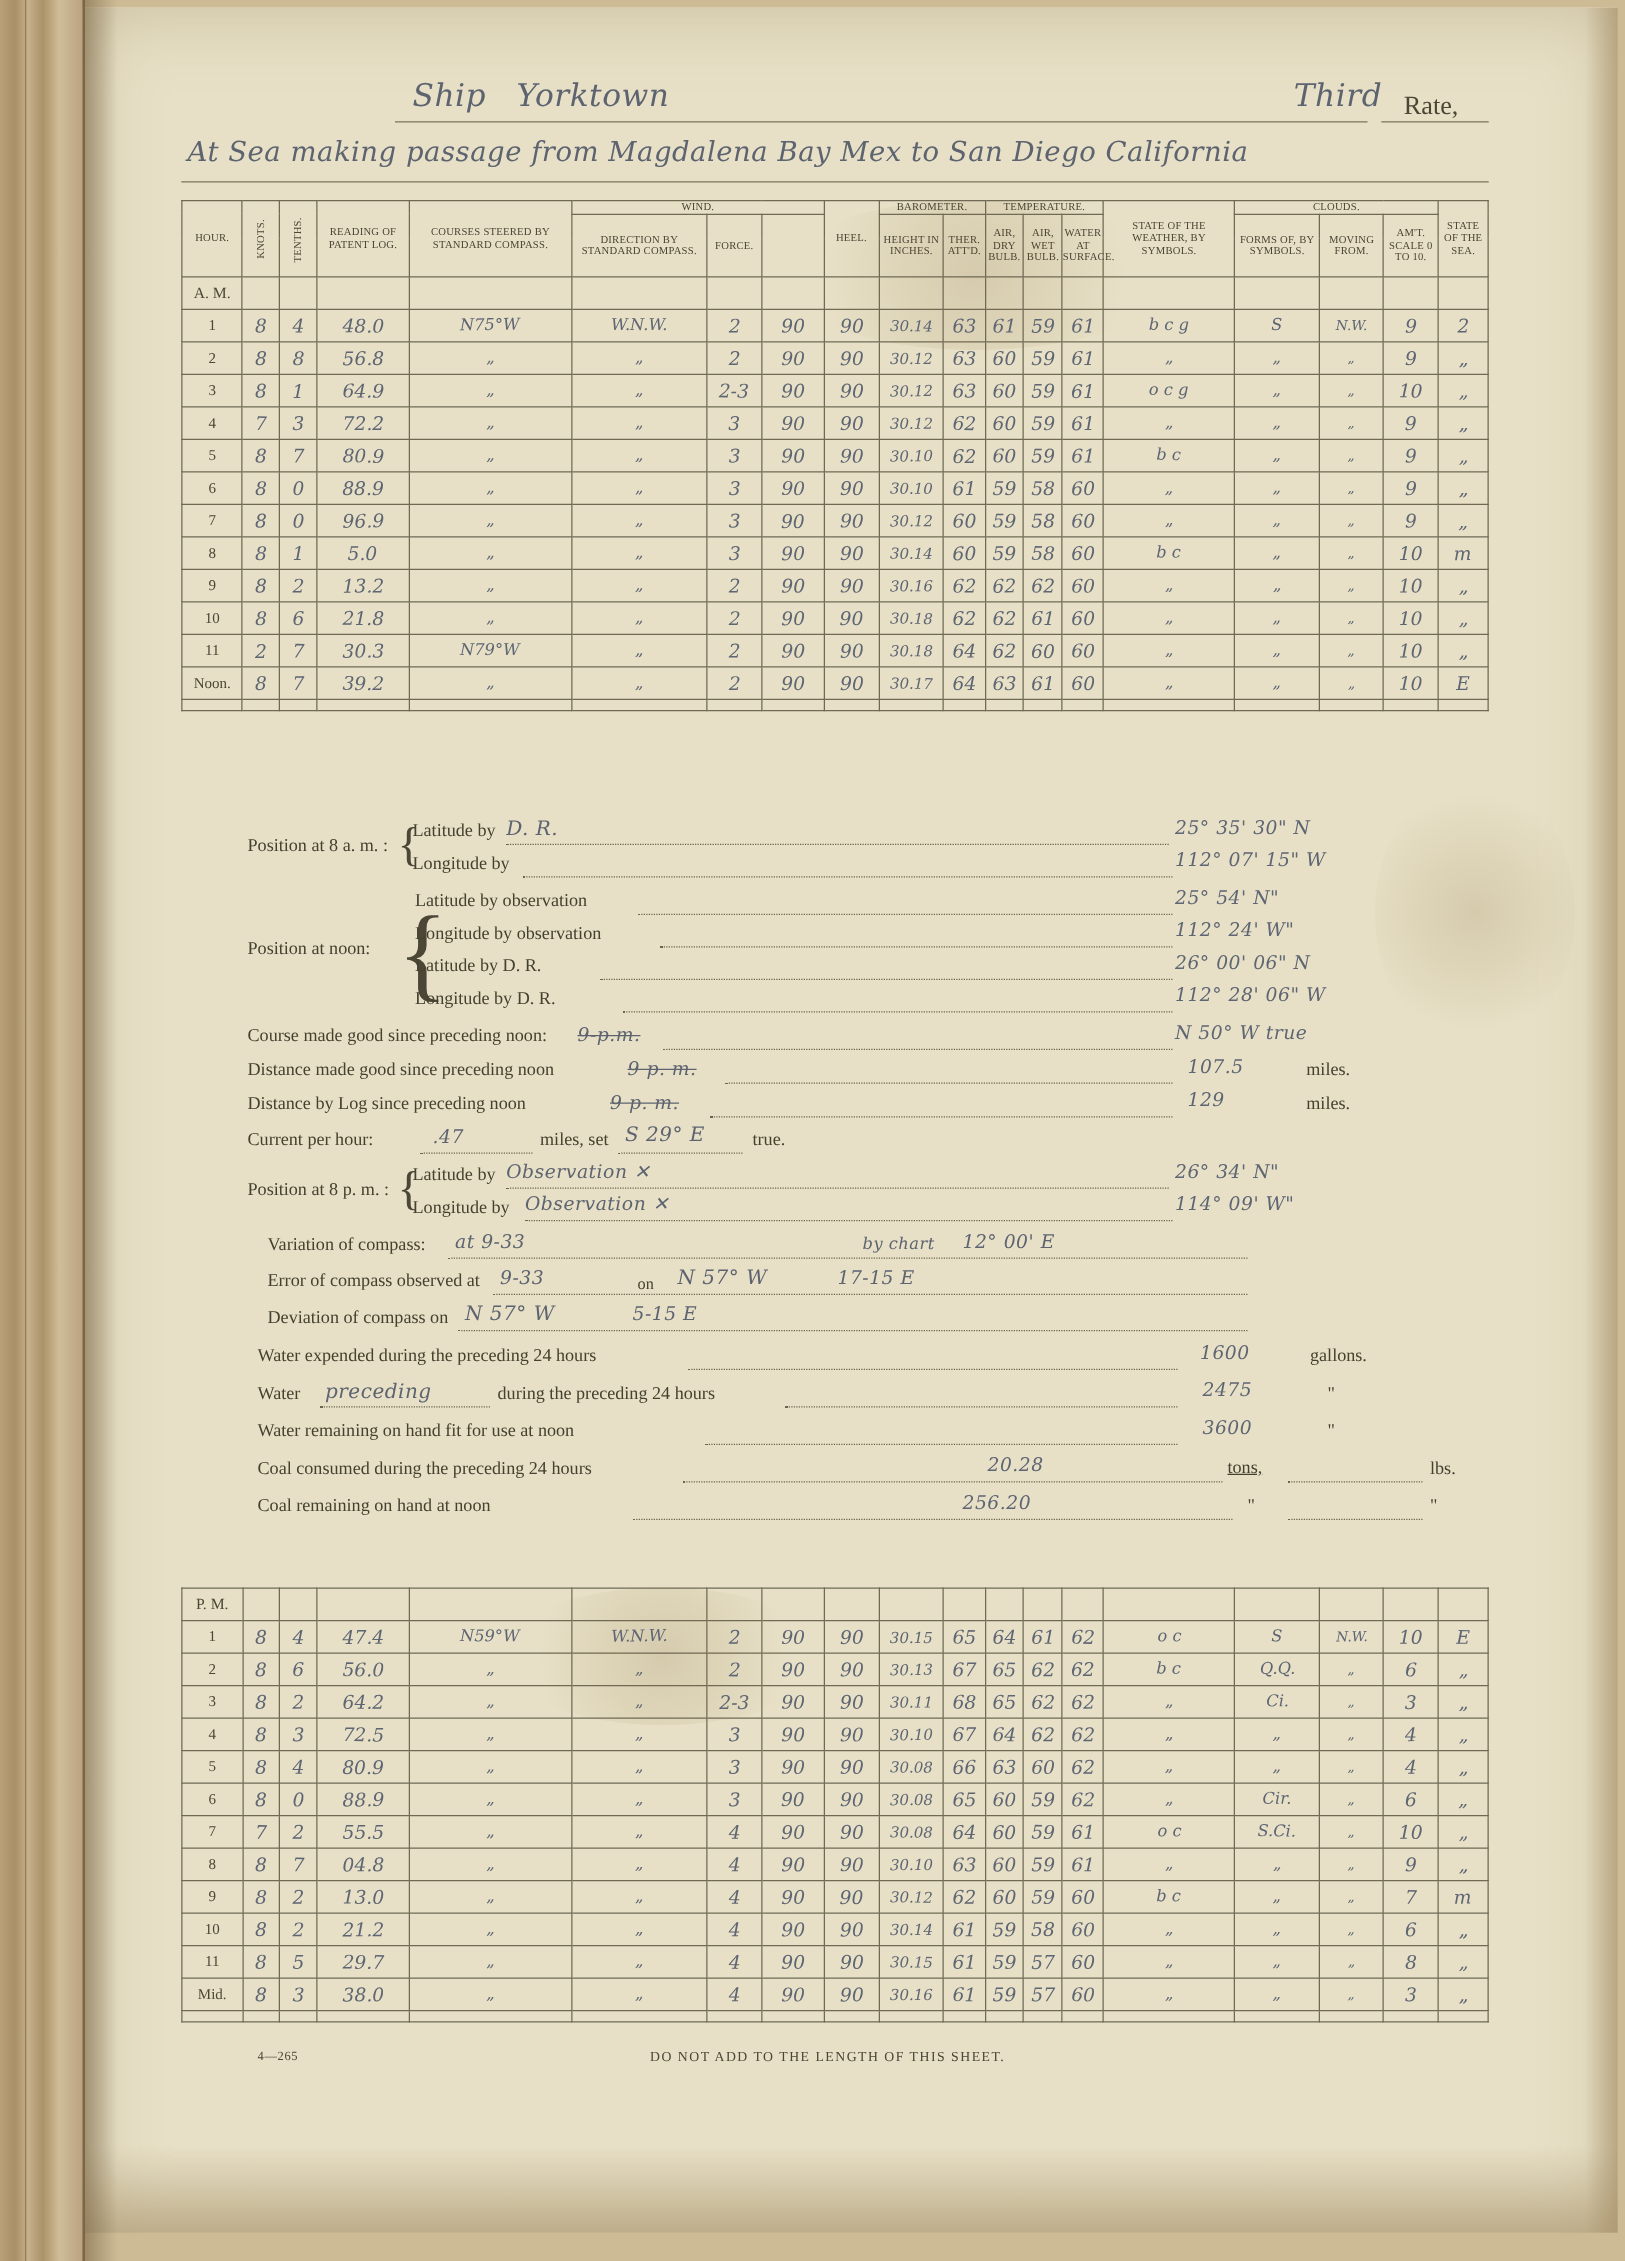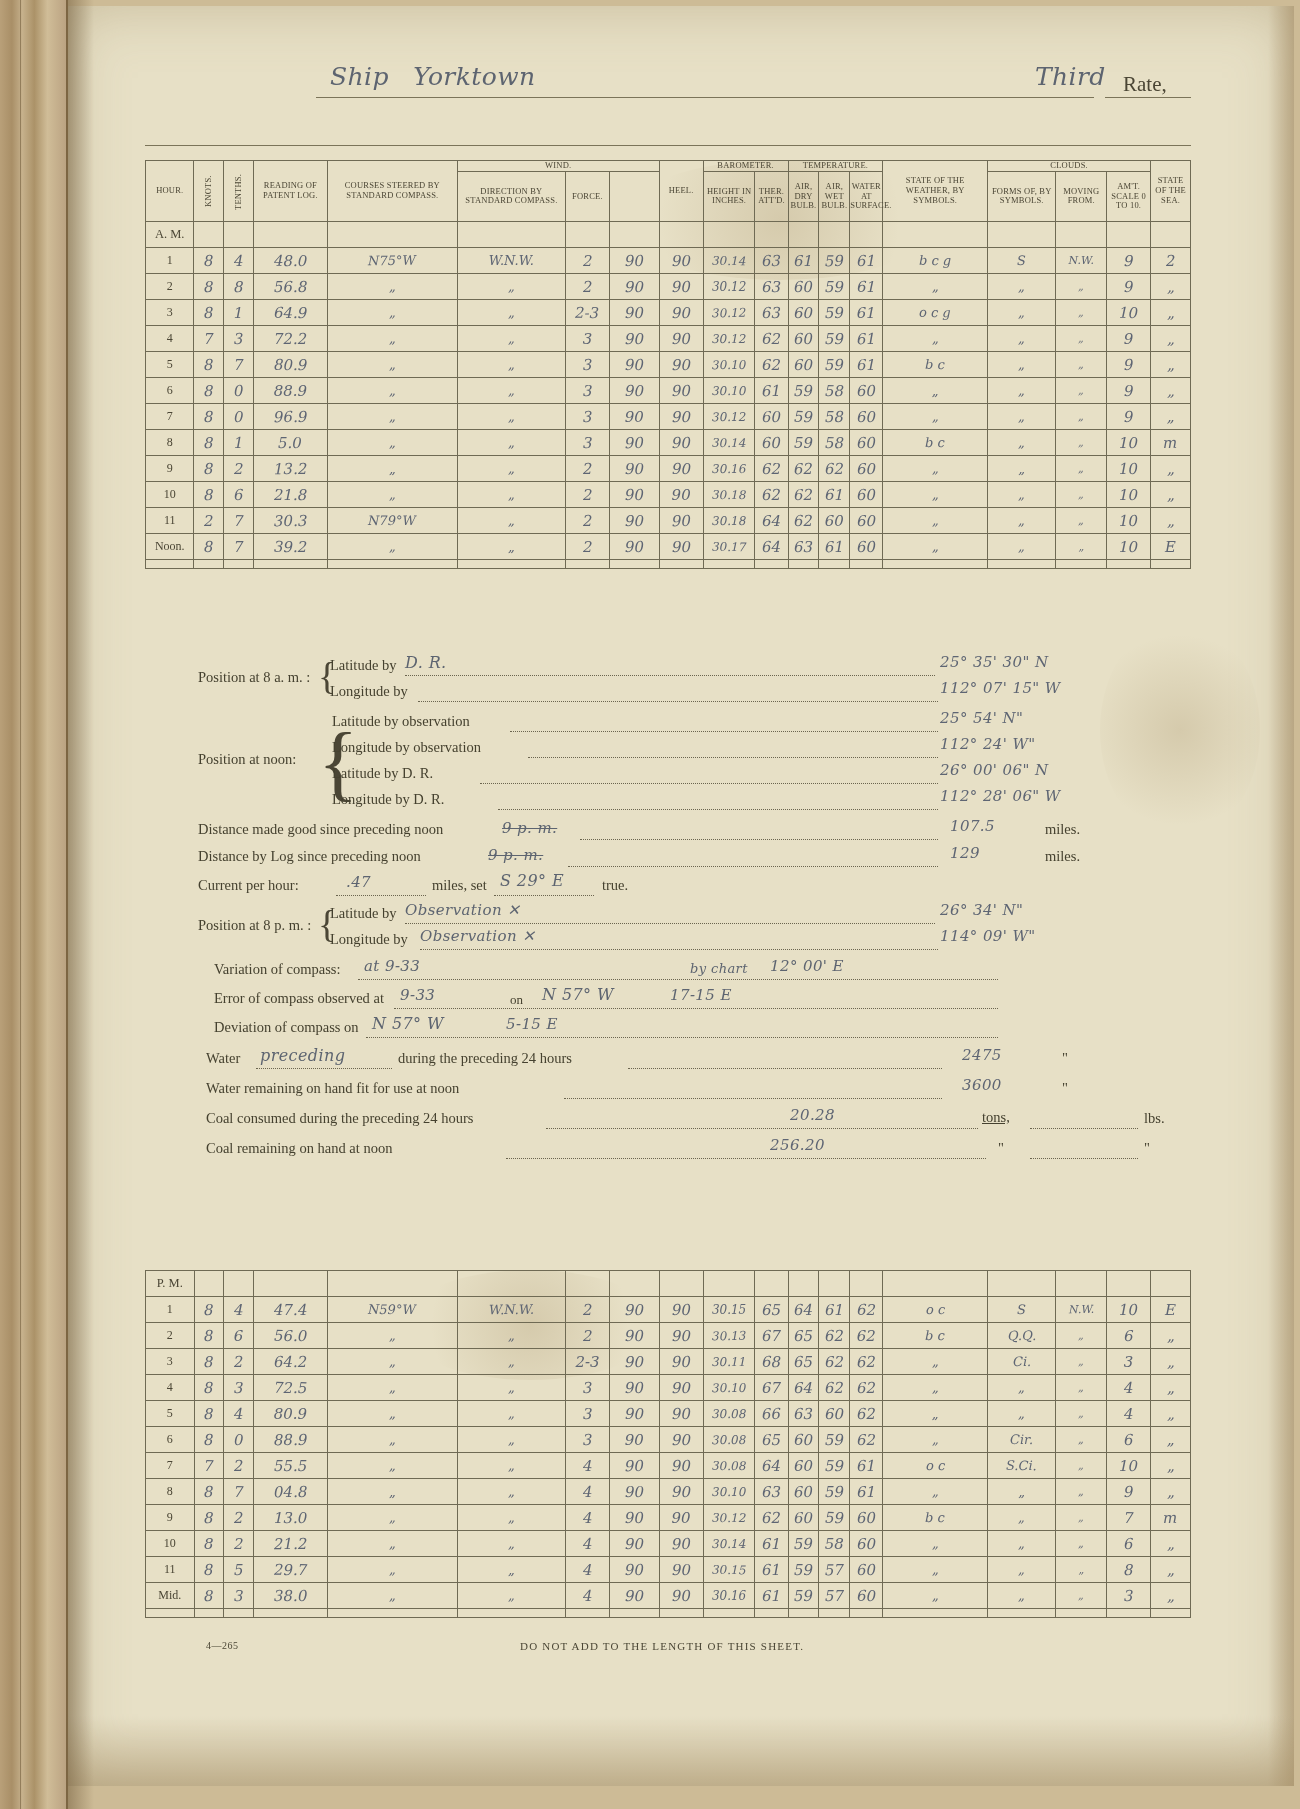--- a/index.html
+++ b/index.html
@@ -156,20 +156,21 @@
 
   <div class="title-rule"></div>
   <div class="title-rule2"></div>
   <div class="hand title-ship">
     <span>Ship</span>
     <span style="margin-left:16px;">Yorktown</span>
   </div>
   <div class="hand title-rate">Third</div>
   <div class="printed rate-word">Rate,</div>
 
+  <div class="hand" id="subtitle">At Sea making passage from Magdalena Bay Mex to San Diego California</div>
   <div class="subtitle-rule"></div>
 
   <table class="log" id="am-table" style="left:145px;top:160px;width:1046px;">
     <colgroup>
       <col style="width:44px">
         <col style="width:27px">
         <col style="width:27px">
         <col style="width:67px">
       <col style="width:118px">
         <col style="width:98px">
@@ -543,20 +544,26 @@
 
       <div class="flabel" style="left:182px;top:54px;">Latitude by D. R.</div>
       <div class="dots" style="left:330px;top:71px;width:458px;"></div>
       <div class="hand fval" style="left:790px;top:50px;">26° 00' 06" N</div>
 
       <div class="flabel" style="left:182px;top:80px;">Longitude by D. R.</div>
       <div class="dots" style="left:348px;top:97px;width:440px;"></div>
       <div class="hand fval" style="left:790px;top:76px;">112° 28' 06" W</div>
     </div>
 
+    <div class="frow" style="height:27px;">
+      <div class="flabel" style="left:48px;top:2px;">Course made good since preceding noon:</div>
+      <div class="hand" style="position:absolute;left:312px;top:0;font-size:15px;text-decoration:line-through;">9-p.m.</div>
+      <div class="dots" style="left:380px;top:19px;width:408px;"></div>
+      <div class="hand fval" style="left:790px;top:-2px;">N 50° W true</div>
+    </div>
 
     <div class="frow" style="height:27px;">
       <div class="flabel" style="left:48px;top:2px;">Distance made good since preceding noon</div>
       <div class="hand" style="position:absolute;left:352px;top:0;font-size:15px;text-decoration:line-through;">9 p. m.</div>
       <div class="dots" style="left:430px;top:19px;width:358px;"></div>
       <div class="hand fval" style="left:800px;top:-2px;">107.5</div>
       <div class="flabel" style="left:895px;top:2px;">miles.</div>
     </div>
 
     <div class="frow" style="height:27px;">
@@ -607,20 +614,26 @@
       <div class="hand" style="position:absolute;left:520px;top:-2px;font-size:15px;">17-15 E</div>
     </div>
 
     <div class="frow" style="height:29px;">
       <div class="flabel" style="left:64px;top:2px;">Deviation of compass on</div>
       <div class="hand" style="position:absolute;left:222px;top:-3px;font-size:16px;">N 57° W</div>
       <div class="hand" style="position:absolute;left:356px;top:-2px;font-size:15px;">5-15 E</div>
       <div class="dots" style="left:216px;top:19px;width:632px;"></div>
     </div>
 
+    <div class="frow" style="height:30px;">
+      <div class="flabel" style="left:56px;top:4px;">Water expended during the preceding 24 hours</div>
+      <div class="dots" style="left:400px;top:21px;width:392px;"></div>
+      <div class="hand fval" style="left:810px;top:0;">1600</div>
+      <div class="flabel" style="left:898px;top:4px;">gallons.</div>
+    </div>
 
     <div class="frow" style="height:30px;">
       <div class="flabel" style="left:56px;top:4px;">Water</div>
       <div class="hand" style="position:absolute;left:110px;top:0;font-size:16px;">preceding</div>
       <div class="dots" style="left:106px;top:21px;width:136px;"></div>
       <div class="flabel" style="left:248px;top:4px;">during the preceding 24 hours</div>
       <div class="dots" style="left:478px;top:21px;width:314px;"></div>
       <div class="hand fval" style="left:812px;top:0;">2475</div>
       <div class="flabel" style="left:912px;top:4px;">"</div>
     </div>

